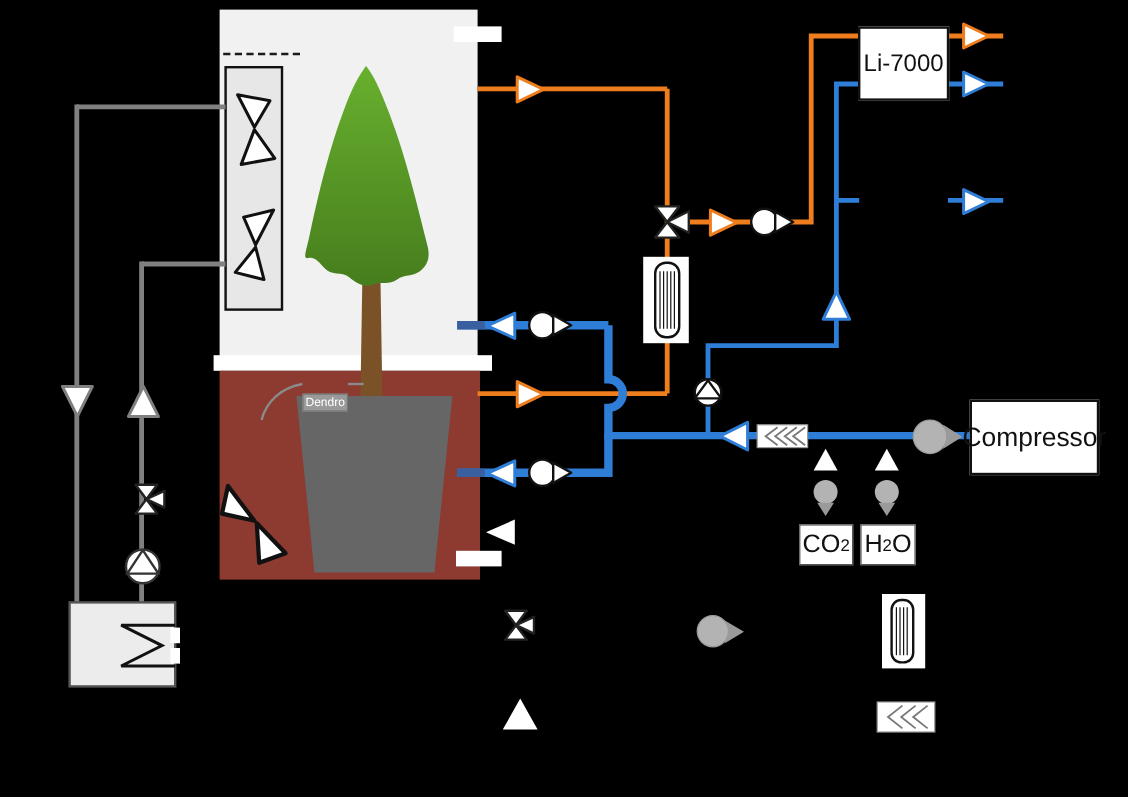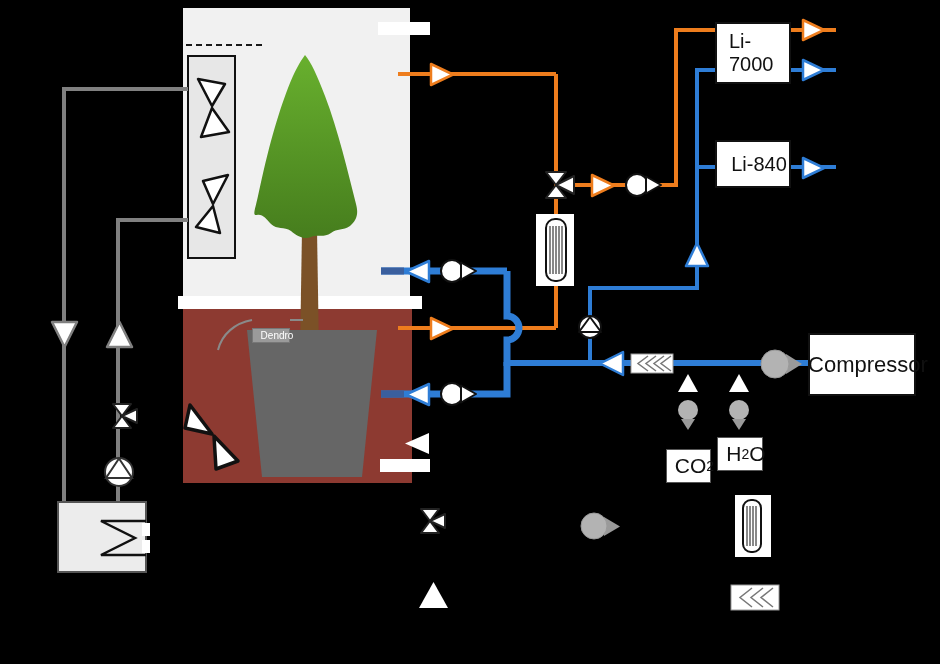--- a/index.html
+++ b/index.html
@@ -1,18 +1,18 @@
 <!DOCTYPE html>
 <html style="--background: #000000; --orange: #ee7d1d; --blue: #2e7dd6; --blue_dark_stub: #3a5f9e; --gray: #808080; --chamber: #f1f1f1; --fanbox: #e7e7e7; --soil: #8d3a31; --pot: #666666; --canopy_top: #68b02e; --canopy_bottom: #467d1d; --trunk: #7b5127; --pump_gray: #b3b3b3; --steel: #9a9a9a;"><head>
 <meta charset="utf-8">
 <style>
   html,body{margin:0;padding:0;background:#000;}
   #stage{position:relative;width:940px;height:664px;background:var(--background,#000);overflow:hidden;
          font-family:"Liberation Sans",sans-serif;}
-  .abs{position:absolute;padding-left:12px;}
+  .abs{position:absolute;}
   .chamber{background:var(--chamber,#f1f1f1);}
   .tab{background:#ffffff;}
   .dashed{border-top:2px dashed #1a1a1a;}
   .fanbox{background:var(--fanbox,#e7e7e7);border:2px solid #111;box-sizing:border-box;}
   .soil{background:var(--soil,#8d3a31);}
   .baseplate{background:#ffffff;}
   .devbox{background:#fff;border:2px solid #111;box-sizing:border-box;color:#111;
           display:flex;align-items:center;justify-content:center;font-size:20px;}
   .trapbox{background:#fff;border:1.5px solid #555;box-sizing:border-box;color:#111;
            display:flex;align-items:center;justify-content:center;font-size:21px;}
@@ -219,25 +219,24 @@
           <path d="M773,588 L761,597.5 L773,607"></path>
         </g>
       </g>
     </g>
   </svg>
 
   <div class="abs dendro" style="left:252px;top:328px;width:38px;height:15px;">Dendro</div>
 
   <div class="abs devbox" id="li7000" style="left:715px;top:22px;width:76px;height:62px;">Li-7000</div>
 
-  <div class="abs devbox" id="li840" style="left:715px;top:140px;width:76px;height:48px;">Li-840</div>
 
   <div class="abs devbox" id="compressor" style="left:808px;top:333px;width:108px;height:63px;">Compressor</div>
 
-  <div class="abs trapbox" style="left:666px;top:437px;width:45px;height:34px;margin-top:12px;">
+  <div class="abs trapbox" style="left:666px;top:437px;width:45px;height:34px;">
     <span>CO</span>
       <sub>2</sub>
   </div>
   <div class="abs trapbox" style="left:717px;top:437px;width:46px;height:34px;">
     <span>H</span>
       <sub>2</sub>
       <span>O</span>
   </div>
 
 </div>

